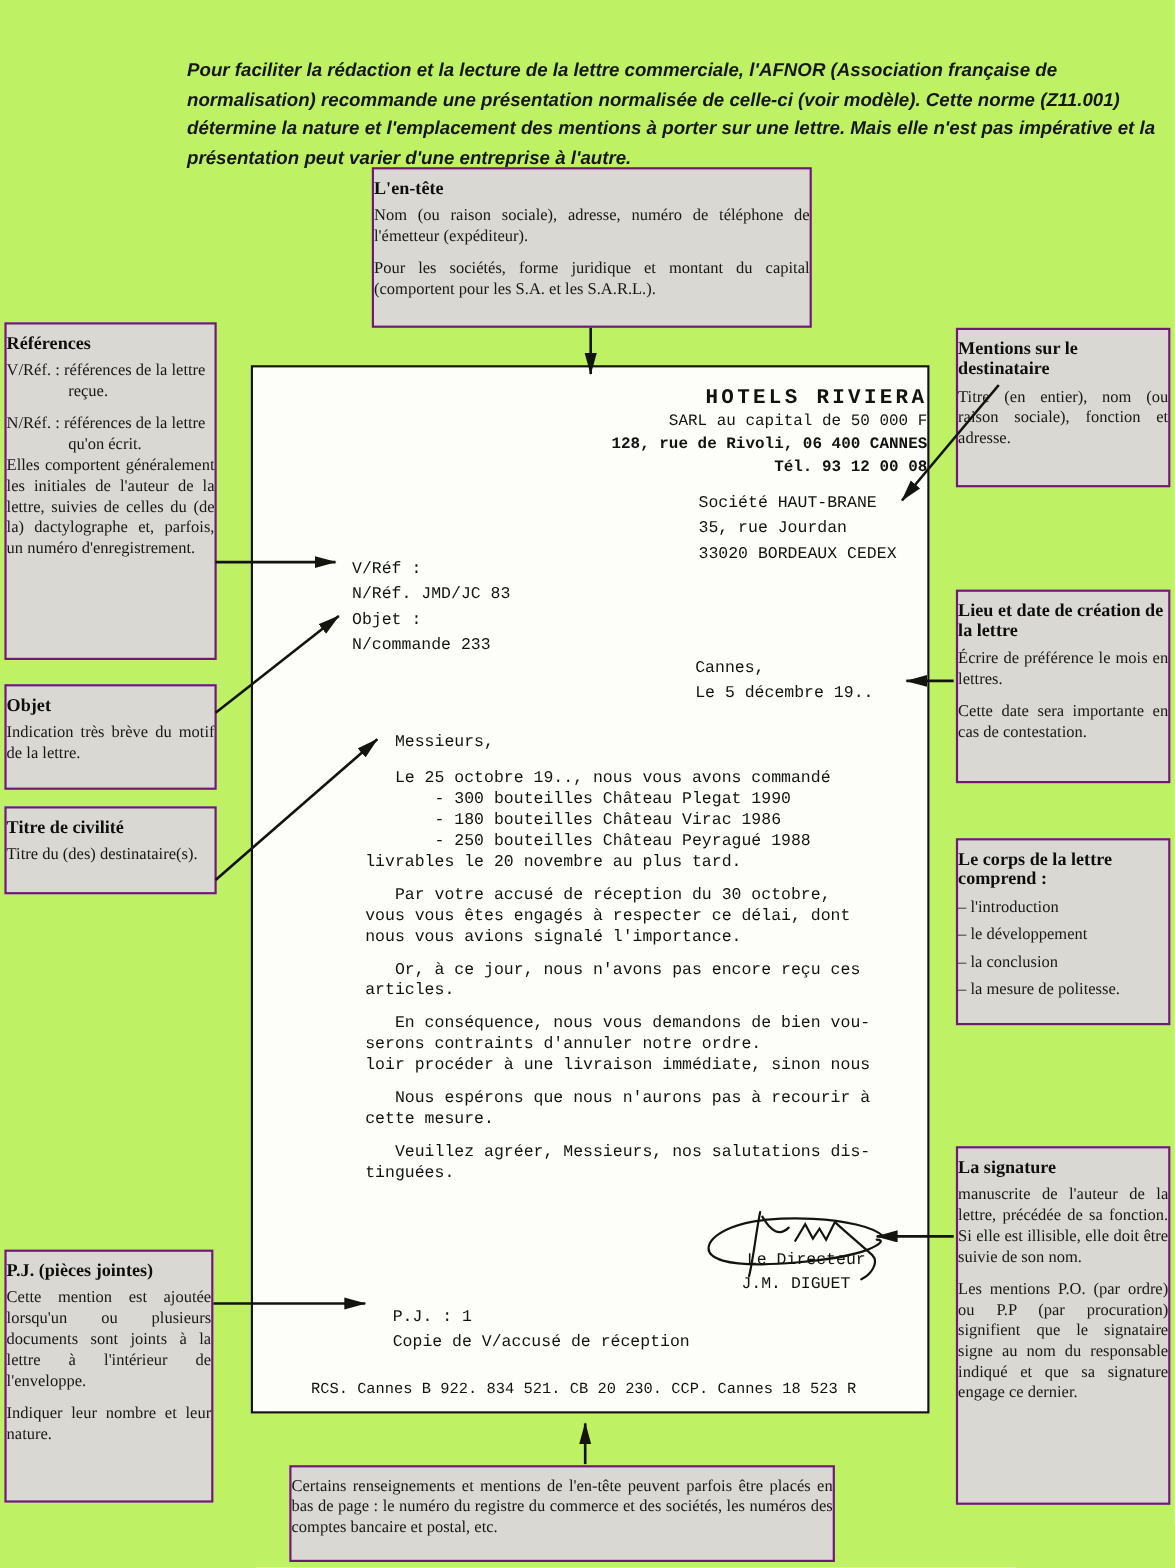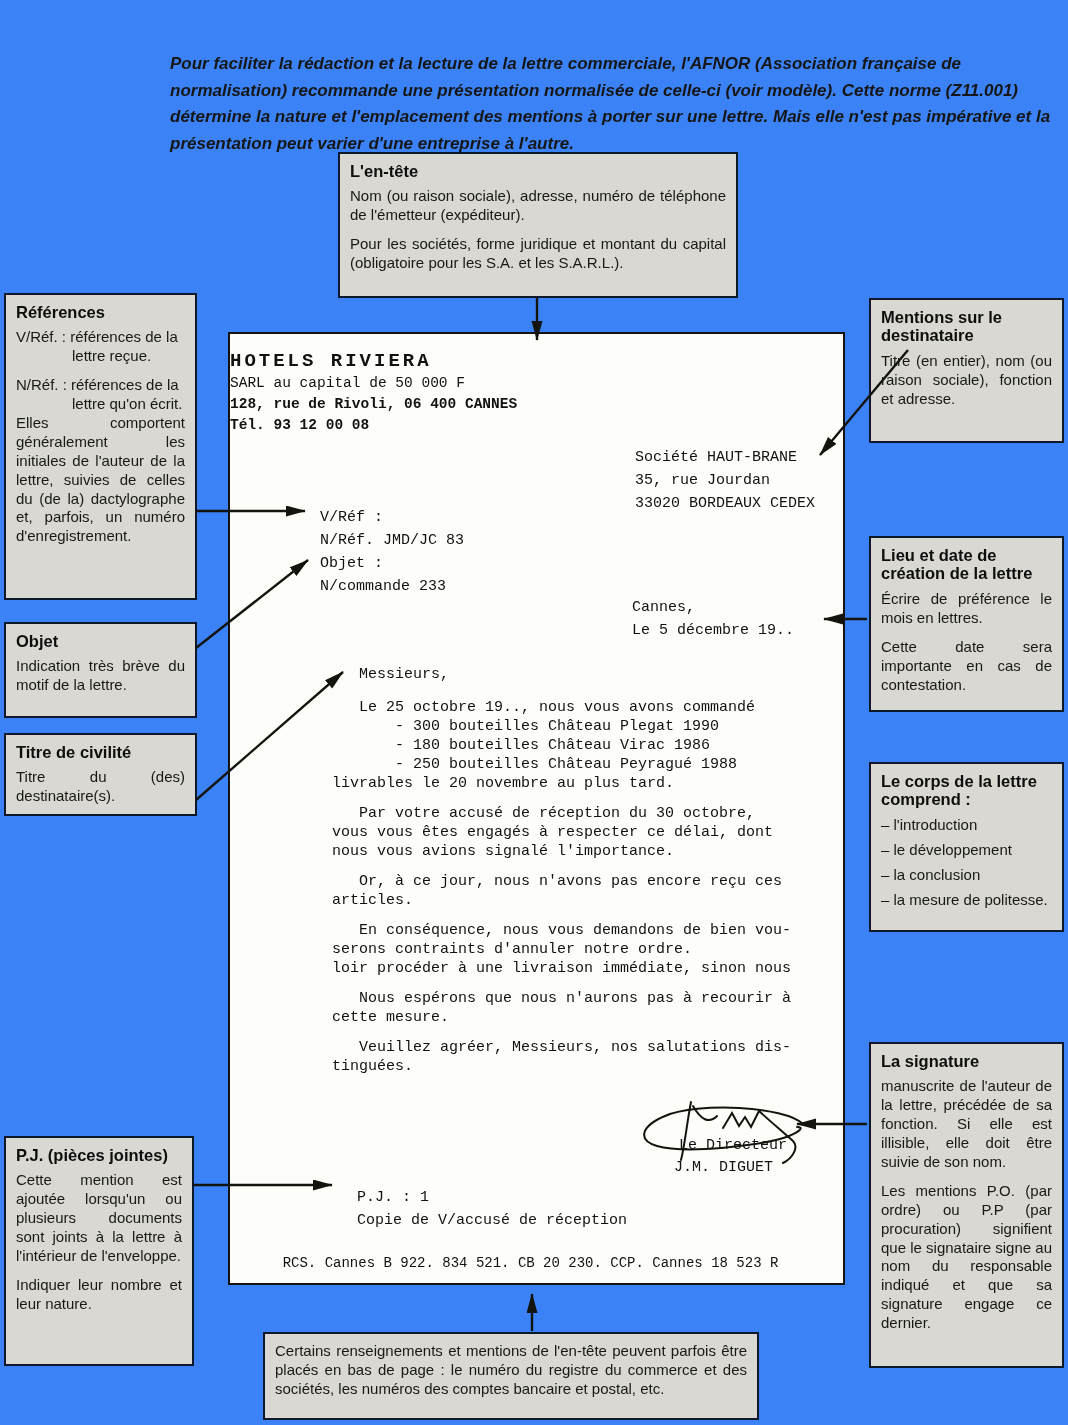--- a/index.html
+++ b/index.html
@@ -1,30 +1,30 @@
 <!DOCTYPE html>
 <html><head>
 <meta charset="utf-8">
 <style>
   html,body{margin:0;padding:0;background:#e9e8e4;}
   .page{
     position:relative;width:1068px;height:1425px;margin:0 auto;
-    background:#3b82f6;color:#1b1b1b;
+    background:#bef264;color:#1b1b1b;
     font-family:"Liberation Sans",sans-serif;overflow:hidden;
   }
   
   .intro{
     position:absolute;left:170px;top:34px;width:896px;
     font-style:italic;font-weight:600;font-size:17px;line-height:1.57;
     color:#161616;
   }
   
   .abox{
-    position:absolute;background:#d9d8d3;border:2px solid #0f172a;
-    padding:8px 10px;box-sizing:border-box;
+    position:absolute;background:#d9d8d3;border:2px solid #701a75;
+    padding:8px 0;box-sizing:border-box;font-family:Liberation Serif, serif;
   }
   .abox .btitle{
     margin:0 0 7px 0;font-size:16.5px;line-height:1.12;font-weight:700;color:#0e0e0c;
   }
   .abox .box-text{
     margin:0 0 10px 0;font-size:15px;line-height:1.26;text-align:justify;color:#181815;
   }
   .abox .box-text:last-child{margin-bottom:0;}
   .abox .plist p:last-child{margin-bottom:0;}
   .hang{padding-left:56px;text-indent:-56px;text-align:left !important;}
@@ -38,21 +38,21 @@
   .box-date{left:869px;top:536px;width:195px;min-height:176px;}
   .box-corps{left:869px;top:762px;width:195px;min-height:170px;}
   .box-signature{left:869px;top:1042px;width:195px;min-height:326px;}
   .box-bottom{left:263px;top:1332px;width:496px;min-height:88px;}
   
   .letter{
     position:absolute;left:228px;top:332px;width:617px;height:953px;
     background:#fdfdfa;border:2px solid #14140f;box-sizing:border-box;
     font-family:"Liberation Mono",monospace;color:#121210;
   }
-  .letterhead{position:absolute;left:0;right:0;top:15px;text-align:left;}
+  .letterhead{position:absolute;left:0;right:0;top:15px;text-align:right;}
   .company{font-size:19px;font-weight:700;letter-spacing:3px;line-height:24px;}
   .lh-line{font-size:14.5px;line-height:21px;}
   .b{font-weight:700;}
   .mono-block{position:absolute;}
   .mono-line{white-space:pre;font-size:15px;line-height:23px;min-height:23px;}
   .letter-body .mono-line{line-height:19px;min-height:19px;}
   .letter-body .mono-line:empty{min-height:11px;height:11px;}
   .pos-recipient{left:405px;top:112px;}
   .pos-refs{left:90px;top:172px;}
   .pos-date{left:402px;top:262px;}
@@ -74,21 +74,21 @@
 
 <div class="page">
 
   <p class="intro">Pour faciliter la rédaction et la lecture de la lettre commerciale, l'AFNOR (Association française de normalisation) recommande une présentation normalisée de celle-ci (voir modèle). Cette norme (Z11.001) détermine la nature et l'emplacement des mentions à porter sur une lettre. Mais elle n'est pas impérative et la présentation peut varier d'une entreprise à l'autre.</p>
 
   <div class="abox box-entete">
     <h3 class="btitle">L'en-tête</h3>
     <div class="plist">
 
     <p class="box-text">Nom (ou raison sociale), adresse, numéro de téléphone de l'émetteur (expéditeur).</p>
-        <p class="box-text">Pour les sociétés, forme juridique et montant du capital (obligatoire pour les S.A. et les S.A.R.L.).</p>
+        <p class="box-text">Pour les sociétés, forme juridique et montant du capital (comportent pour les S.A. et les S.A.R.L.).</p>
       </div>
   </div>
 
   <div class="abox box-references">
     <h3 class="btitle">Références</h3>
     <div class="plist">
 
     <p class="box-text hang">V/Réf. : références de la lettre reçue.</p>
         <p class="box-text hang">N/Réf. : références de la lettre qu'on écrit.</p>
       </div>

